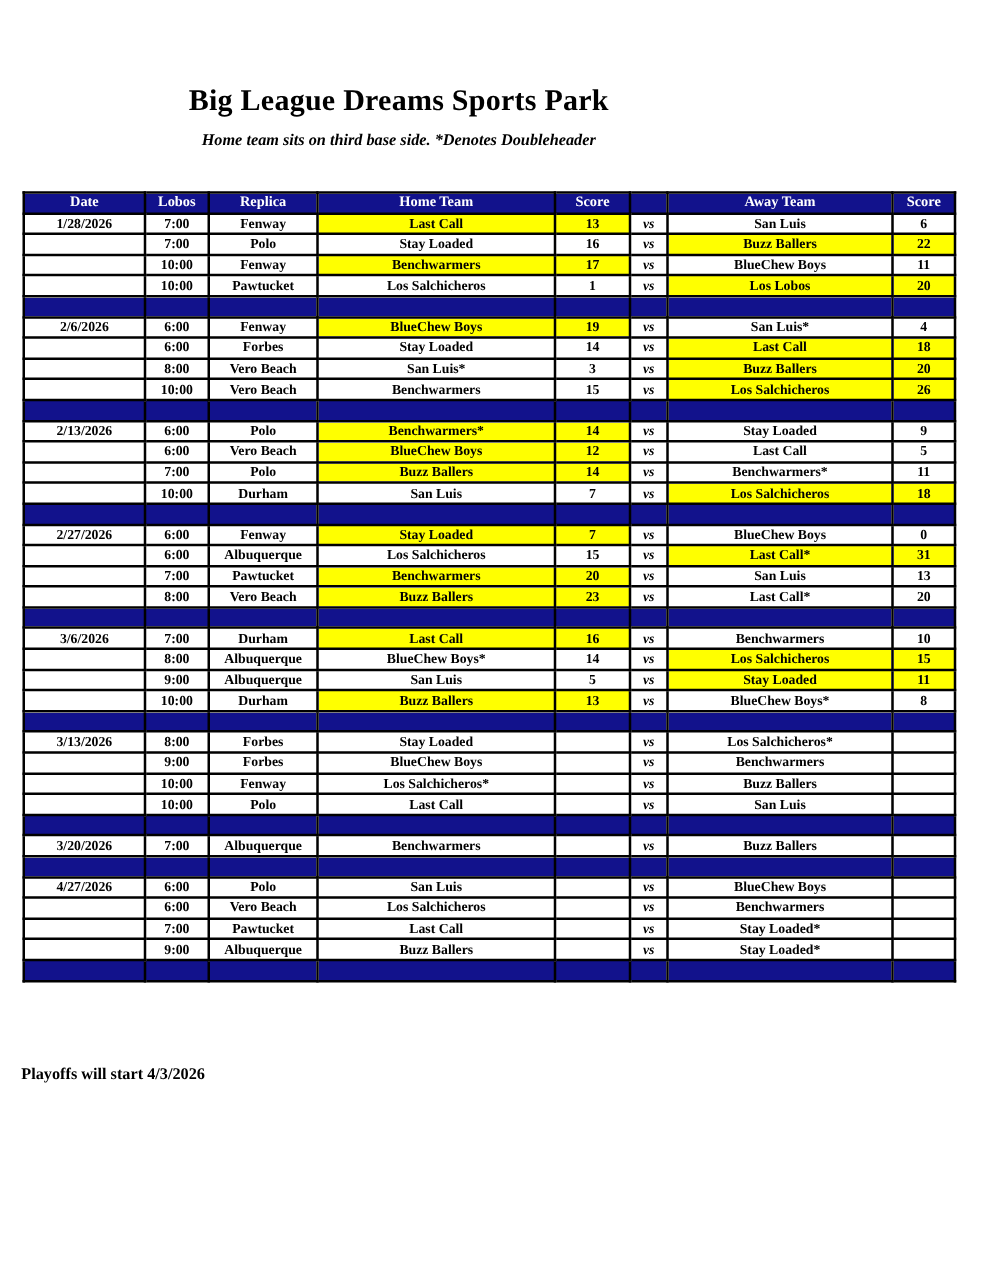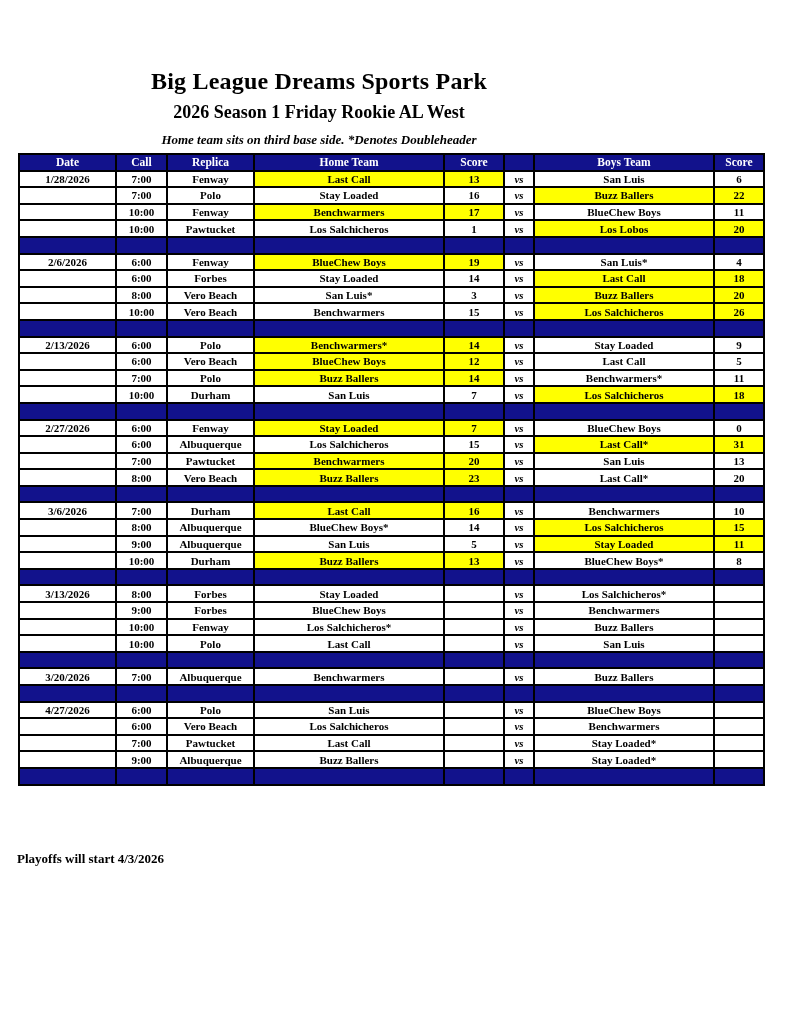--- a/index.html
+++ b/index.html
@@ -24,44 +24,43 @@
   td.sep{background:#12128c;}
   td.win{background:#ffff00;}
   td.c-vs{font-style:italic;font-size:10px;}
   .footerline{position:absolute;left:17px;top:851px;font-size:13px;font-weight:bold;font-family:Liberation Serif, serif;}
 </style>
 </head>
 <body>
 
 <div class="titleblock">
   <div class="main-title">Big League Dreams Sports Park</div>
-  <div class="sub-title">2026 Season 1 Friday Rookie AL West</div>
   <div class="note-line">Home team sits on third base side.  *Denotes Doubleheader</div>
 </div>
 
 <table class="sched">
   <colgroup>
     <col style="width:97px">
       <col style="width:51px">
       <col style="width:87px">
       <col style="width:190px">
     <col style="width:60px">
       <col style="width:30px">
       <col style="width:180px">
       <col style="width:50px">
   </colgroup>
   <thead>
     <tr>
         <th>Date</th>
-        <th>Call</th>
+        <th>Lobos</th>
         <th>Replica</th>
         <th>Home Team</th>
         <th>Score</th>
         <th></th>
-        <th>Boys Team</th>
+        <th>Away Team</th>
         <th>Score</th>
       </tr>
   </thead>
   <tbody>
       <tr>
         <td>1/28/2026</td>
         <td>7:00</td>
         <td>Fenway</td>
         <td class="win">Last Call</td>
         <td class="win">13</td>

